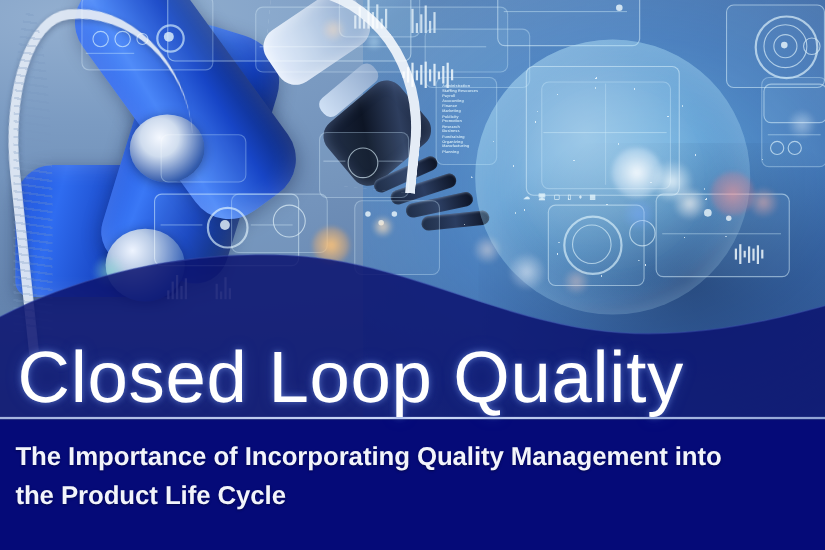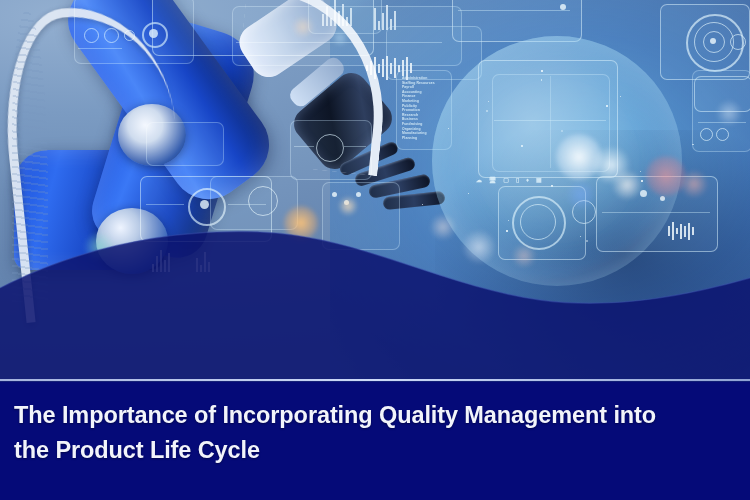--- a/index.html
+++ b/index.html
@@ -404,19 +404,20 @@
 
   <div class="wave">
     <svg width="750" height="420" viewBox="0 0 750 420" preserveAspectRatio="none">
       <path d="M0,288 C70,252 160,228 260,232 C360,236 440,286 540,300 C620,311 700,292 750,278 L750,420 L0,420 Z" fill="#0c1470" fill-opacity="0.86"></path>
       <path d="M0,288 C70,252 160,228 260,232 C360,236 440,286 540,300 C620,311 700,292 750,278" fill="none" stroke="#3b4fae" stroke-opacity="0.45" stroke-width="1.4"></path>
     </svg>
     <div class="band-solid"></div>
     <div class="divider"></div>
   </div>
 
+  <div class="title">Closed Loop Quality</div>
 
   <div class="subtitle">
     <span>The Importance of Incorporating Quality Management into</span>
     <span>the Product Life Cycle</span>
   </div>
 
 </div>
 
 </body></html>

